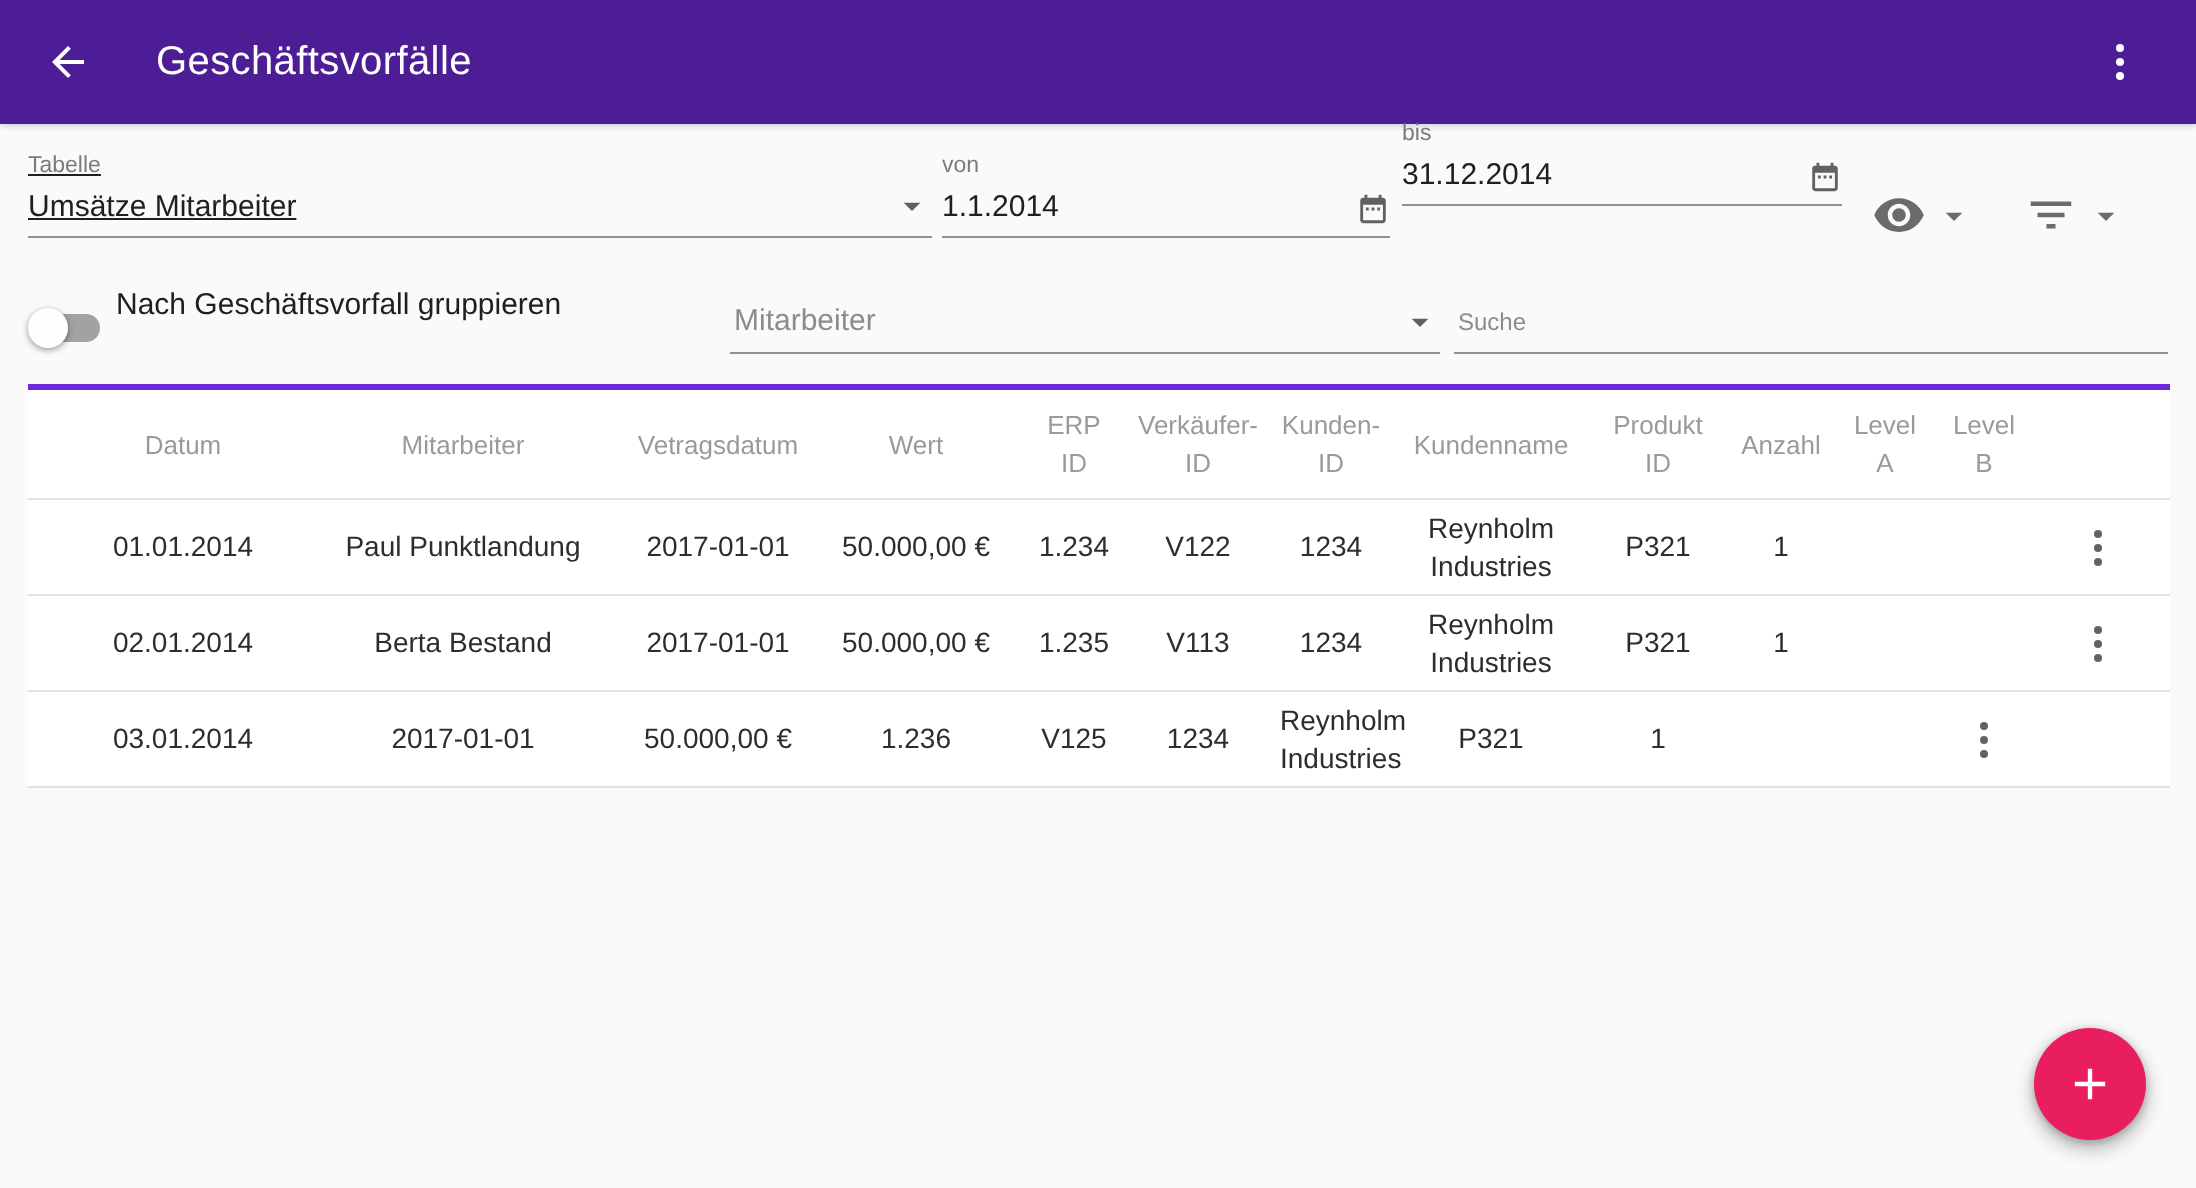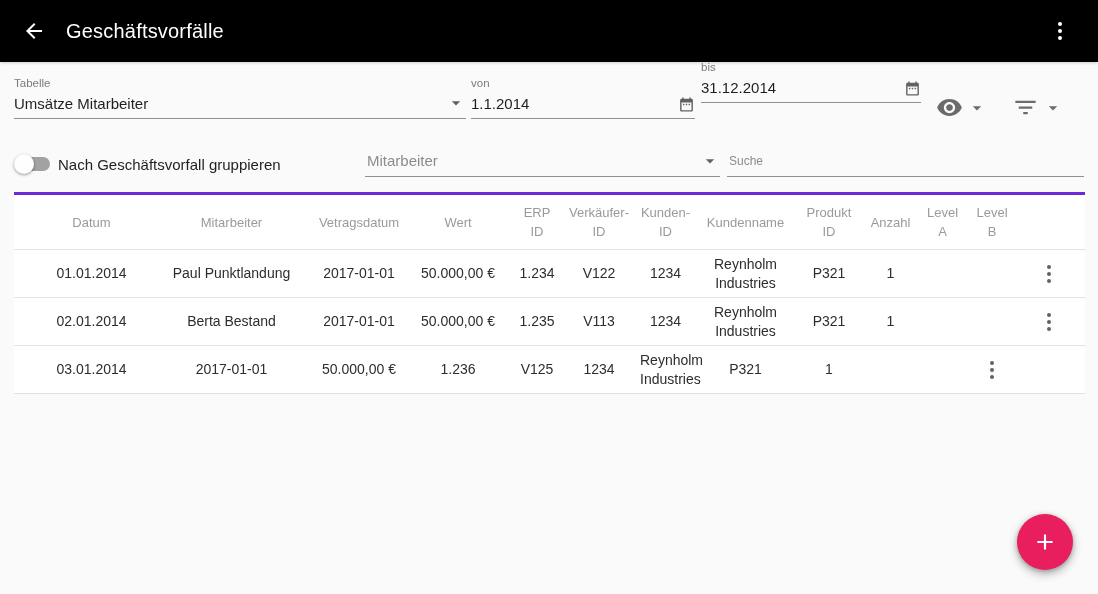--- a/index.html
+++ b/index.html
@@ -9,43 +9,44 @@
     background:#fafafa;
     position:relative;
     overflow:hidden;
     color:#1f1f1f;
   }
   .screen { position:absolute; inset:0; }
 
   
   .appbar {
     position:absolute; left:0; top:0; width:1098px; height:62px;
-    background:#000000; display:flex; align-items:center;
+    background:#4c1d95; display:flex; align-items:center;
     box-shadow:0 1px 3px rgba(0,0,0,.18);
+    gap:12px;
   }
   .back-btn {
     width:40px; height:40px; margin-left:14px; border:none; background:transparent;
     display:flex; align-items:center; justify-content:center; cursor:pointer;
   }
   .appbar-title {
     color:#ffffff; font-size:20px; font-weight:500; margin-left:12px; letter-spacing:.2px;
   }
   .appbar-menu-btn {
     position:absolute; right:18px; top:11px; width:40px; height:40px;
     border:none; background:transparent; display:flex; align-items:center; justify-content:center; cursor:pointer;
   }
   .kebab { display:flex; flex-direction:column; gap:3px; }
   .kebab i { width:4px; height:4px; border-radius:50%; background:#ffffff; display:block; }
   .kebab.gray i { background:#5f6368; }
 
   
   .field { position:absolute; height:47px; border-bottom:1px solid #909090; }
   .field .flabel { font-size:11.5px; color:#7b7b7b; padding-top:5px; display:block; }
   .field .fvalue { font-size:15px; color:#1f1f1f; margin-top:6px; display:block; }
-  .field-tabelle { left:14px; top:72px; width:452px; }
+  .field-tabelle { left:14px; top:72px; width:452px;text-decoration:underline; }
   .field-von     { left:471px; top:72px; width:224px; }
   .field-bis     { left:701px; top:56px; width:220px; }
   .suffix { position:absolute; right:0; bottom:5px; display:flex; align-items:center; }
 
   .icon-btn {
     position:absolute; border:none; background:transparent; cursor:pointer;
     display:flex; align-items:center; gap:4px;
   }
   .eye-btn    { left:936px;  top:94px; }
   .filter-btn { left:1012px; top:94px; }
@@ -53,21 +54,21 @@
   
   .switch-wrap { position:absolute; left:14px; top:154px; width:38px; height:20px; cursor:pointer; }
   .switch-track {
     position:absolute; left:3px; top:3px; width:33px; height:14px;
     background:#a2a2a2; border-radius:7px;
   }
   .switch-thumb {
     position:absolute; left:0; top:0; width:20px; height:20px; border-radius:50%;
     background:#fefefe; box-shadow:0 1px 3px rgba(0,0,0,.4);
   }
-  .switch-label { position:absolute; left:58px; top:156px; font-size:15px; color:#1f1f1f; }
+  .switch-label { position:absolute; left:58px; top:144px; font-size:15px; color:#1f1f1f; }
 
   .select-field {
     position:absolute; height:37px; border-bottom:1px solid #909090; cursor:pointer;
   }
   .select-field .placeholder {
     position:absolute; left:2px; bottom:7px; font-size:15px; color:#8c8c8c;
   }
   .employee-select { left:365px; top:140px; width:355px; }
   .search-wrap { position:absolute; left:727px; top:140px; width:357px; height:37px; border-bottom:1px solid #909090; }
   .search-wrap input {

